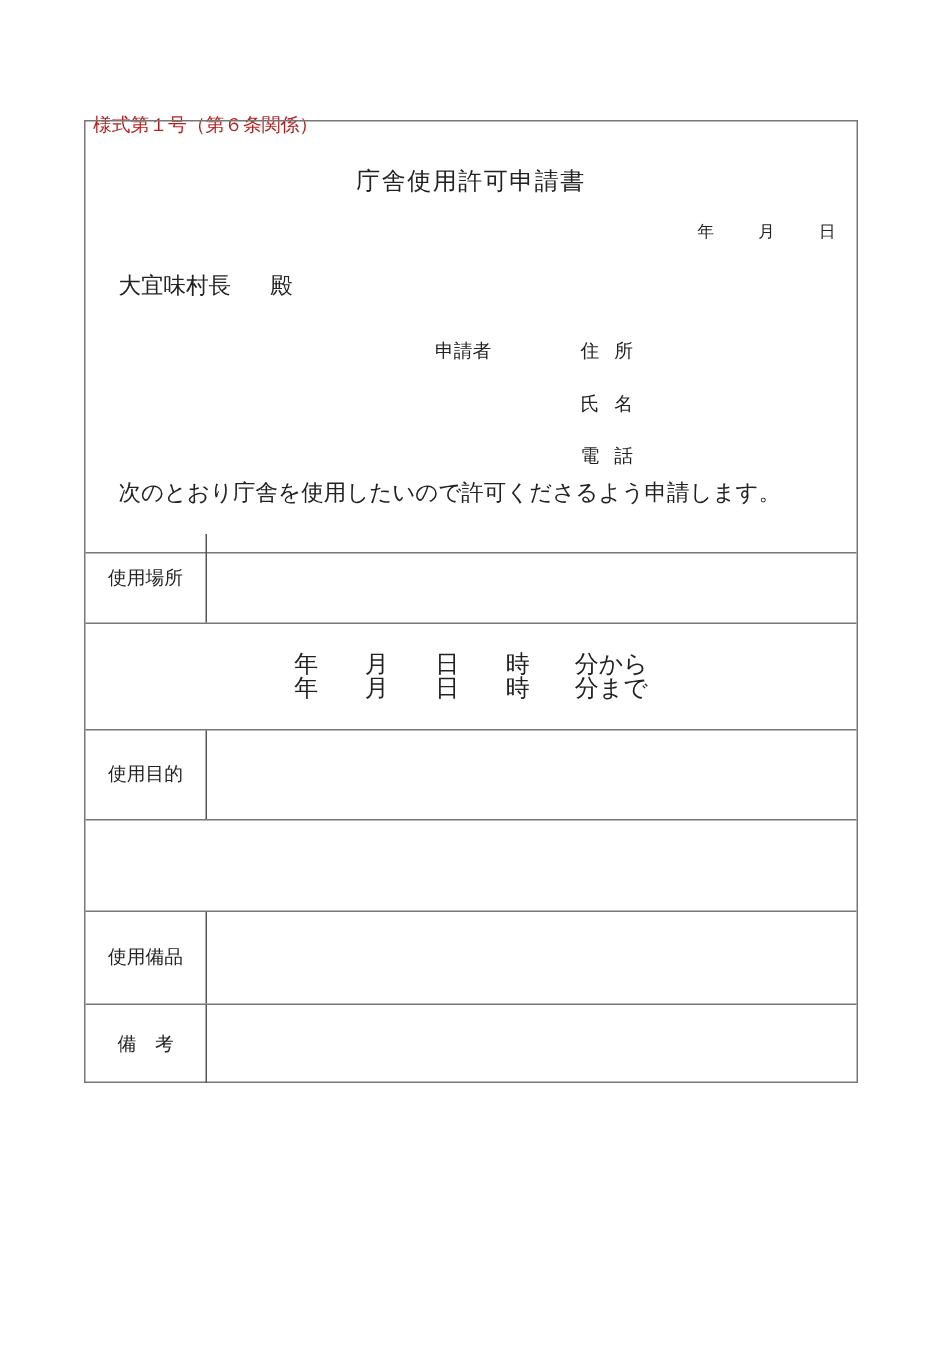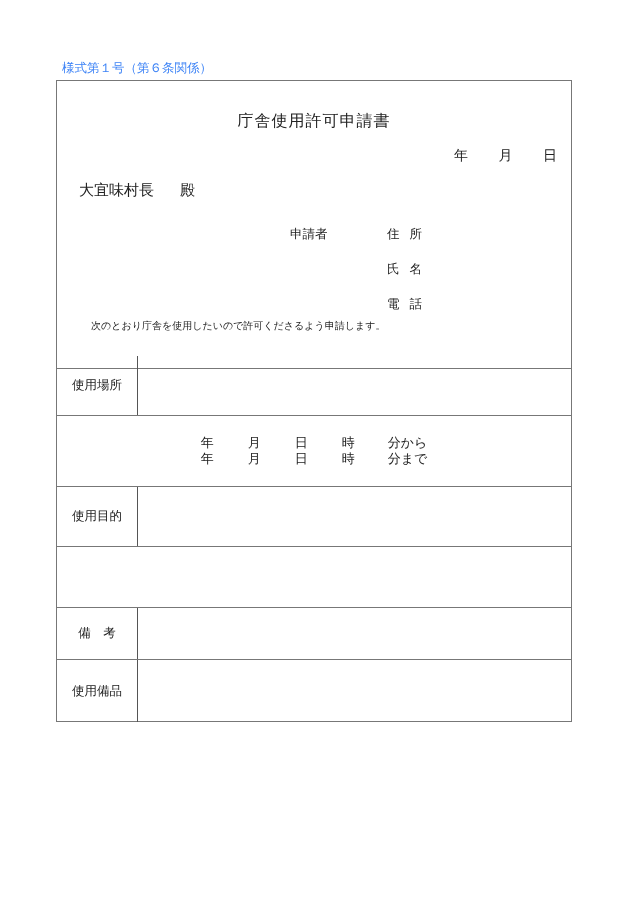--- a/index.html
+++ b/index.html
@@ -1,34 +1,34 @@
 <!DOCTYPE html>
 <html><head>
 <meta charset="utf-8">
 <style>
   html, body { margin:0; padding:0; background:#ffffff; }
   body { width:630px; height:903px; position:relative; font-family:"DejaVu Serif","Liberation Serif",serif; color:#222; }
-  .caption { position:absolute; left:62px; top:60px; font-size:12.5px; color:#3b82f6; }
+  .caption { position:absolute; left:62px; top:75px; font-size:12.5px; color:#b91c1c; }
   .box { position:absolute; left:56px; top:80px; width:516px; height:642px; border:1px solid #777; box-sizing:border-box; }
   .header { position:absolute; left:0; top:12px; width:100%; height:275px; border-bottom:1px solid #777; }
   .title { position:absolute; left:0; width:100%; top:18px; text-align:center; font-size:16px; letter-spacing:1px; }
-  .date { position:absolute; right:14px; top:54px; font-size:14px; }
+  .date { position:absolute; right:14px; top:54px; font-size:11px; }
   .date span { display:inline-block; margin-left:26px; }
   .addressee { position:absolute; left:22px; top:88px; font-size:15px; }
   .addressee .tono { margin-left:26px; }
   .applicant { position:absolute; left:233px; top:123px; font-size:12.5px; line-height:35px; }
   .applicant .row { display:flex;gap:44px; }
   .applicant .lead { width:53px; }
   .applicant .f { width:50px; letter-spacing:10px; }
-  .statement { position:absolute; left:22px; top:226px; font-size:10px;margin-left:12px; }
+  .statement { position:absolute; left:22px; top:226px; font-size:15px; }
   .table { position:absolute; left:0; top:275px; width:100%; }
   .trow { display:flex; border-bottom:1px solid #777; box-sizing:border-box;gap:12px; }
   .trow:last-child { border-bottom:none; }
   .label { width:81px; border-right:1px solid #555; box-sizing:border-box; display:flex; align-items:center; justify-content:center; font-size:12.5px; }
-  .val { flex:1; display:flex; align-items:center; justify-content:center; font-size:13px; }
+  .val { flex:1; display:flex; align-items:center; justify-content:center; font-size:16px; }
   .dt { line-height:16px; }
   .dt div span { display:inline-block; }
   .dt .u1 { width:47px; } .dt .u2 { width:47px; } .dt .u3 { width:47px; } .dt .u4 { width:46px; }
 </style>
 </head>
 <body>
 
 <div class="caption">様式第１号（第６条関係）</div>
 
 <div class="box">
@@ -75,22 +75,22 @@
         </div>
       </div>
     </div>
     <div class="trow" style="height:60px">
       <div class="label">使用目的</div>
       <div class="val"></div>
     </div>
     <div class="trow" style="height:61px">
       <div class="val"></div>
     </div>
+    <div class="trow" style="height:62px">
+      <div class="label">使用備品</div>
+      <div class="val"></div>
+    </div>
     <div class="trow" style="height:52px">
       <div class="label">備　考</div>
-      <div class="val"></div>
-    </div>
-    <div class="trow" style="height:62px">
-      <div class="label">使用備品</div>
       <div class="val"></div>
     </div>
   </div>
 </div>
 
 </body></html>

